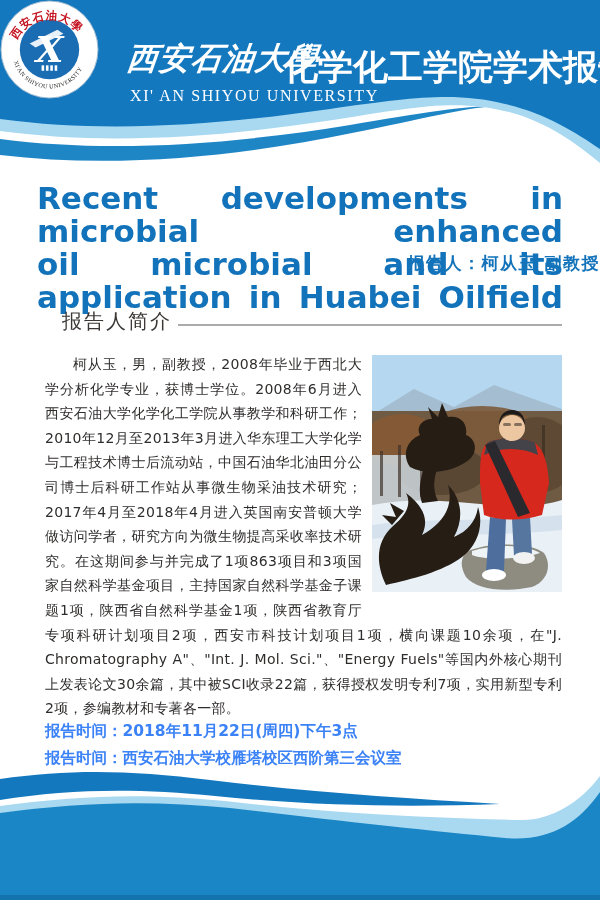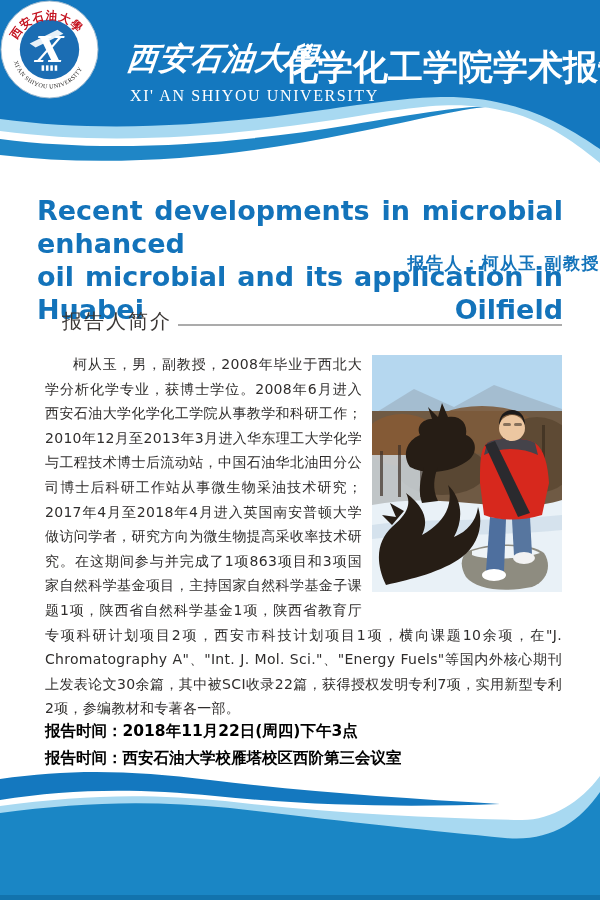--- a/index.html
+++ b/index.html
@@ -22,21 +22,21 @@
     font-family:"Liberation Serif","DejaVu Serif",serif;
     font-size:16px;color:#fff;letter-spacing:1.6px;white-space:nowrap;
   }
   .banner-title{
     position:absolute;left:283px;top:44px;
     font-size:35px;font-weight:900;color:#fff;letter-spacing:0px;white-space:nowrap;
   }
   
   .talk-title{
     position:absolute;left:37px;top:182px;width:526px;
-    color:#1373ba;font-weight:bold;font-size:27px;line-height:33px;margin-top:12px;
+    color:#1373ba;font-weight:bold;font-size:31px;line-height:33px;
   }
   .talk-title .tline{text-align:justify;text-align-last:justify;}
   .speaker-line{
     position:absolute;left:0;top:252px;width:600px;text-align:right;
     color:#1373ba;font-weight:bold;font-size:17px;letter-spacing:1.5px;
   }
   
   .bio-head{
     position:absolute;left:62px;top:308px;
     color:#3b3735;font-weight:normal;font-size:20px;letter-spacing:2px;white-space:nowrap;
@@ -51,21 +51,21 @@
   }
   .bio-body p{margin:0;text-indent:2em;}
   .photo{
     float:right;width:190px;height:237px;margin:3px 0 8px 10px;
     overflow:hidden;
   }
   .photo svg{display:block;}
   
   .details{
     position:absolute;left:45px;top:718px;width:520px;
-    color:#000000;font-weight:bold;font-size:15.5px;line-height:27px;white-space:nowrap;
+    color:#3b82f6;font-weight:bold;font-size:15.5px;line-height:27px;white-space:nowrap;
   }
   
   .footer{position:absolute;left:0;top:768px;width:600px;height:132px;}
 </style>
 </head>
 <body>
 
 <div class="header">
   <svg width="600" height="170" viewBox="0 0 600 170">
 

